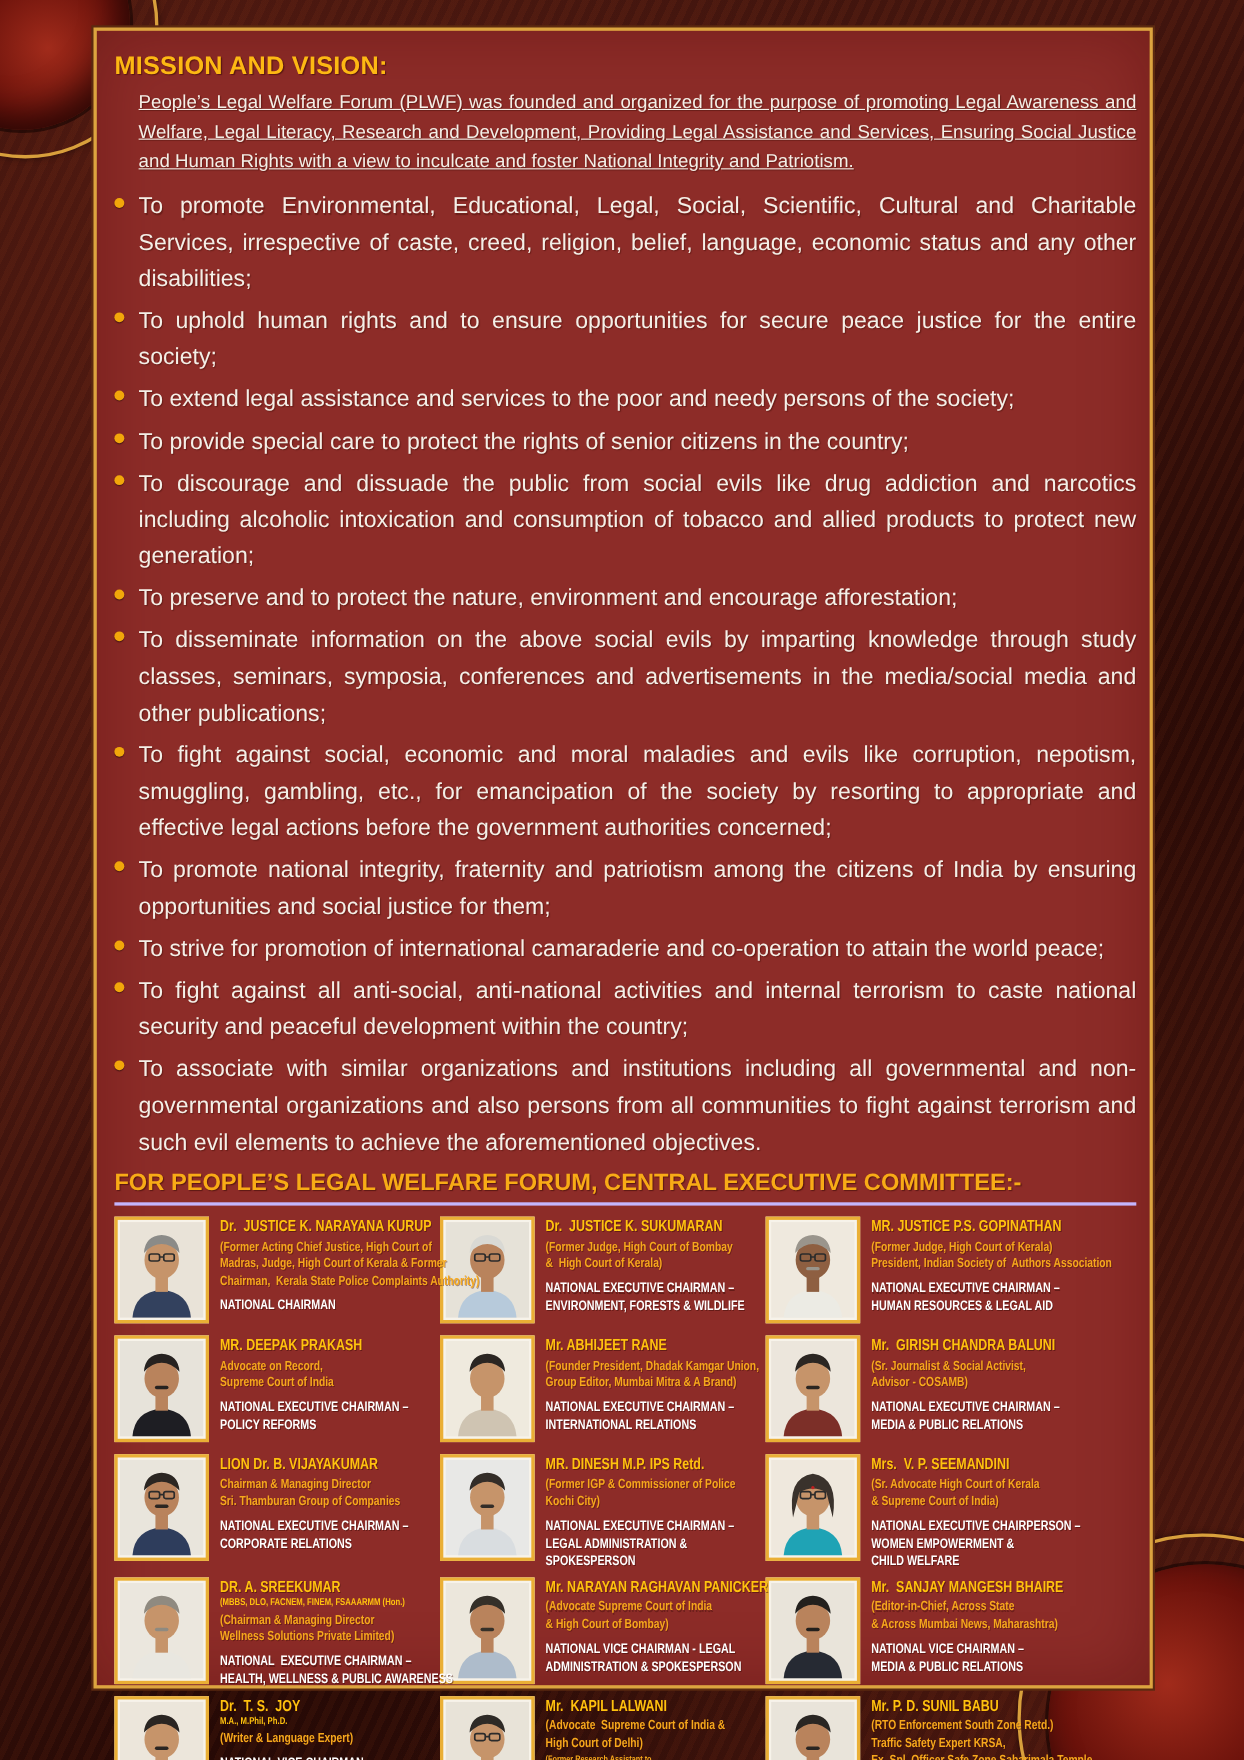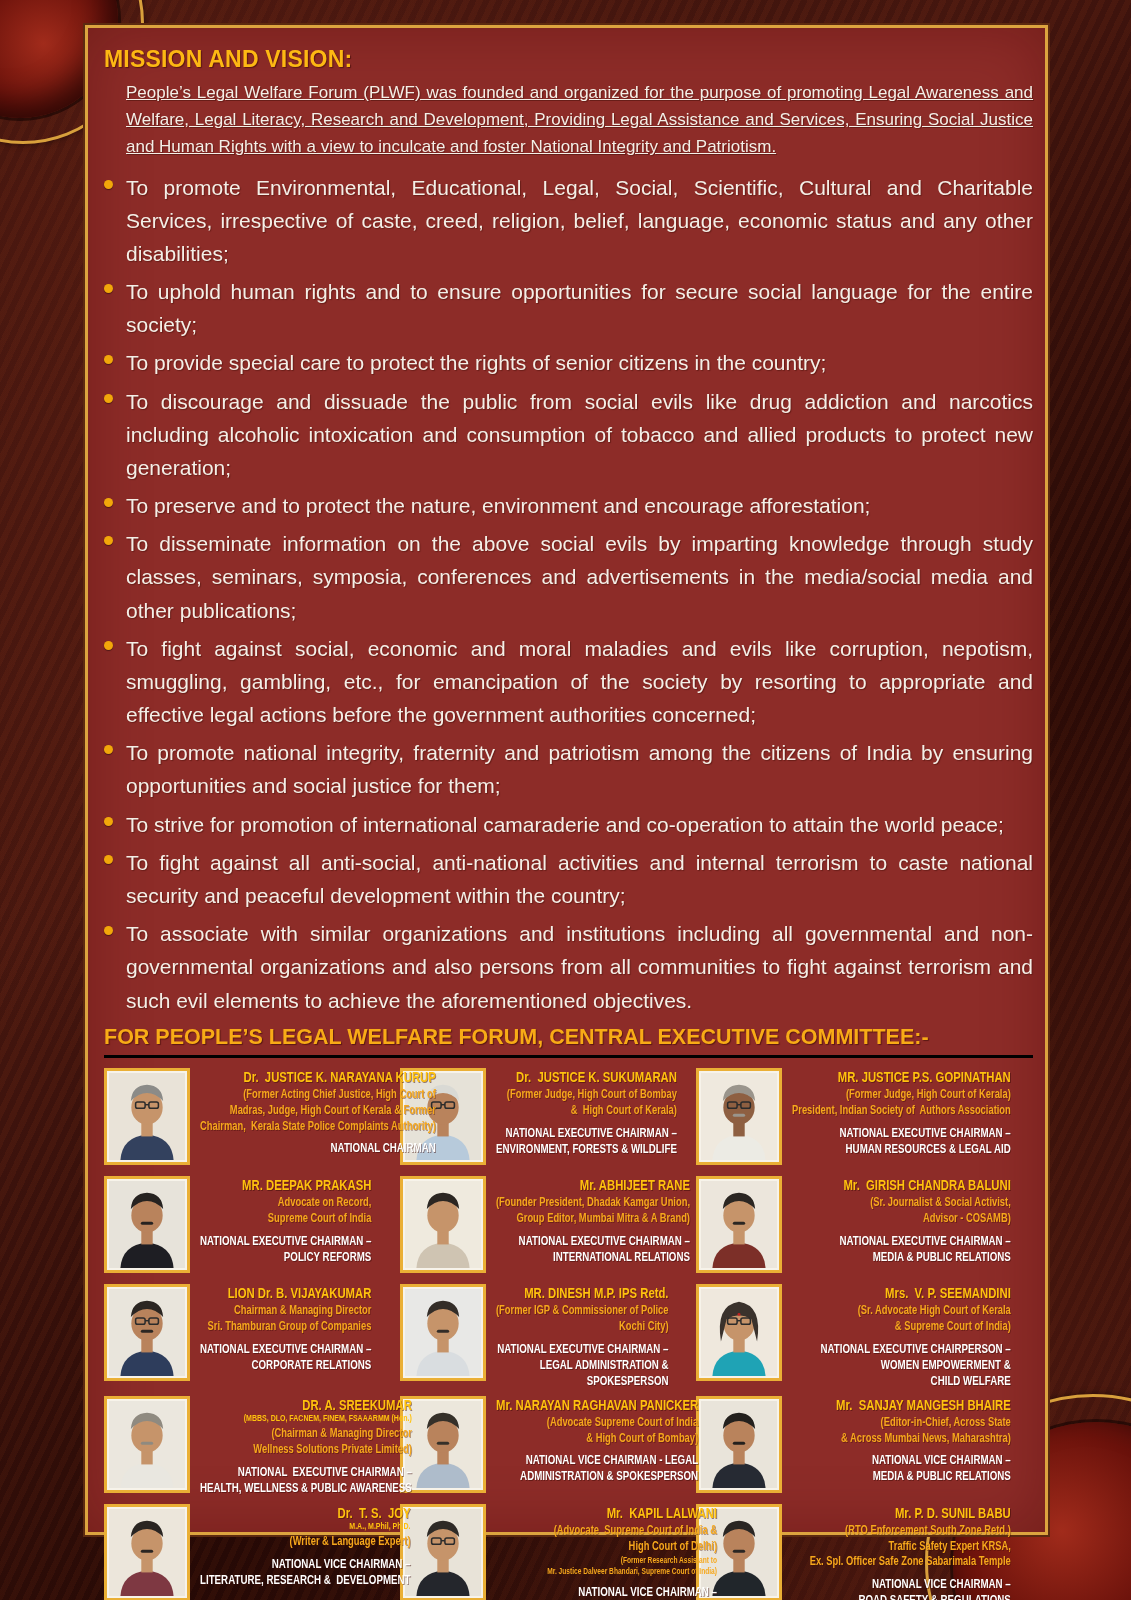--- a/index.html
+++ b/index.html
@@ -42,25 +42,25 @@
     color:#f4efe7;font-size:17px;line-height:1.6;text-align:justify;
     margin:0 0 10px 0;padding-left:22px;text-shadow:1px 1px 1px rgba(60,10,5,.45);text-decoration:underline;
   }
   .aims-list{margin:0 0 2px 0;}
   .aim-item{display:flex;gap:13px;margin-bottom:5px;}
   .bullet-dot{flex:0 0 9px;width:9px;height:9px;border-radius:50%;background:#f2a70a;margin-top:9px;box-shadow:0 1px 1px rgba(0,0,0,.4);}
   .aim-text{flex:1;color:#f4efe7;font-size:21px;line-height:1.58;text-align:justify;text-shadow:1px 1px 1px rgba(60,10,5,.45);}
 
   .committee-heading{
     color:#f8ab16;font-size:21.5px;font-weight:bold;margin:8px 0 10px 0;
-    padding-bottom:5px;border-bottom:3px solid #000000;
+    padding-bottom:5px;border-bottom:3px solid #c4b5fd;
     text-shadow:1px 1px 1px rgba(60,10,5,.6);
   }
   .grid{display:grid;grid-template-columns:292px 292px 1fr;column-gap:4px;row-gap:7px;}
-  .member-cell{display:flex;gap:10px;min-height:101px;text-align:right;}
+  .member-cell{display:flex;gap:10px;min-height:101px;}
   .photo-frame{flex:0 0 86px;width:86px;height:97px;box-sizing:border-box;border:3px solid #eaaf35;background:#f7f3ea;padding:2px;}
   .photo-frame svg{display:block;width:100%;height:100%;}
   .member-info{flex:1;padding-top:1px;transform:scaleX(.78);transform-origin:0 0;}
   .member-name{color:#ffc20e;font-weight:bold;font-size:14.5px;line-height:1.15;white-space:pre;text-shadow:1px 1px 0 rgba(60,10,5,.5);}
   .member-cred{color:#ffc20e;font-weight:bold;font-size:9px;line-height:1.25;white-space:pre;}
   .member-desc{color:#f6a81c;font-weight:bold;font-size:12px;line-height:1.3;white-space:pre;margin-top:2px;text-shadow:1px 1px 0 rgba(60,10,5,.4);}
   .member-cred2{color:#f6a81c;font-weight:bold;font-size:8.5px;line-height:1.3;white-space:pre;margin-top:1px;}
   .member-title{color:#ffffff;font-weight:bold;font-size:12.5px;line-height:1.28;white-space:pre;margin-top:6px;text-shadow:1px 1px 0 rgba(60,10,5,.5);}
 </style>
 </head>
@@ -76,21 +76,25 @@
   <div class="content">
     <h1 class="section-heading">MISSION AND VISION:</h1>
     <p class="mission-text">People’s Legal Welfare Forum (PLWF) was founded and organized for the purpose of promoting Legal Awareness and Welfare, Legal Literacy, Research and Development, Providing Legal Assistance and Services, Ensuring Social Justice and Human Rights with a view to inculcate and foster National Integrity and Patriotism.</p>
     <div class="aims-list">
         <div class="aim-item">
           <span class="bullet-dot"></span>
           <span class="aim-text">To promote Environmental, Educational, Legal, Social, Scientific, Cultural and Charitable Services, irrespective of caste, creed, religion, belief, language, economic status and any other disabilities;</span>
         </div>
         <div class="aim-item">
           <span class="bullet-dot"></span>
-          <span class="aim-text">To uphold human rights and to ensure opportunities for secure social language for the entire society;</span>
+          <span class="aim-text">To uphold human rights and to ensure opportunities for secure peace justice for the entire society;</span>
+        </div>
+        <div class="aim-item">
+          <span class="bullet-dot"></span>
+          <span class="aim-text">To extend legal assistance and services to the poor and needy persons of the society;</span>
         </div>
         <div class="aim-item">
           <span class="bullet-dot"></span>
           <span class="aim-text">To provide special care to protect the rights of senior citizens in the country;</span>
         </div>
         <div class="aim-item">
           <span class="bullet-dot"></span>
           <span class="aim-text">To discourage and dissuade the public from social evils like drug addiction and narcotics including alcoholic intoxication and consumption of tobacco and allied products to protect new generation;</span>
         </div>
         <div class="aim-item">

